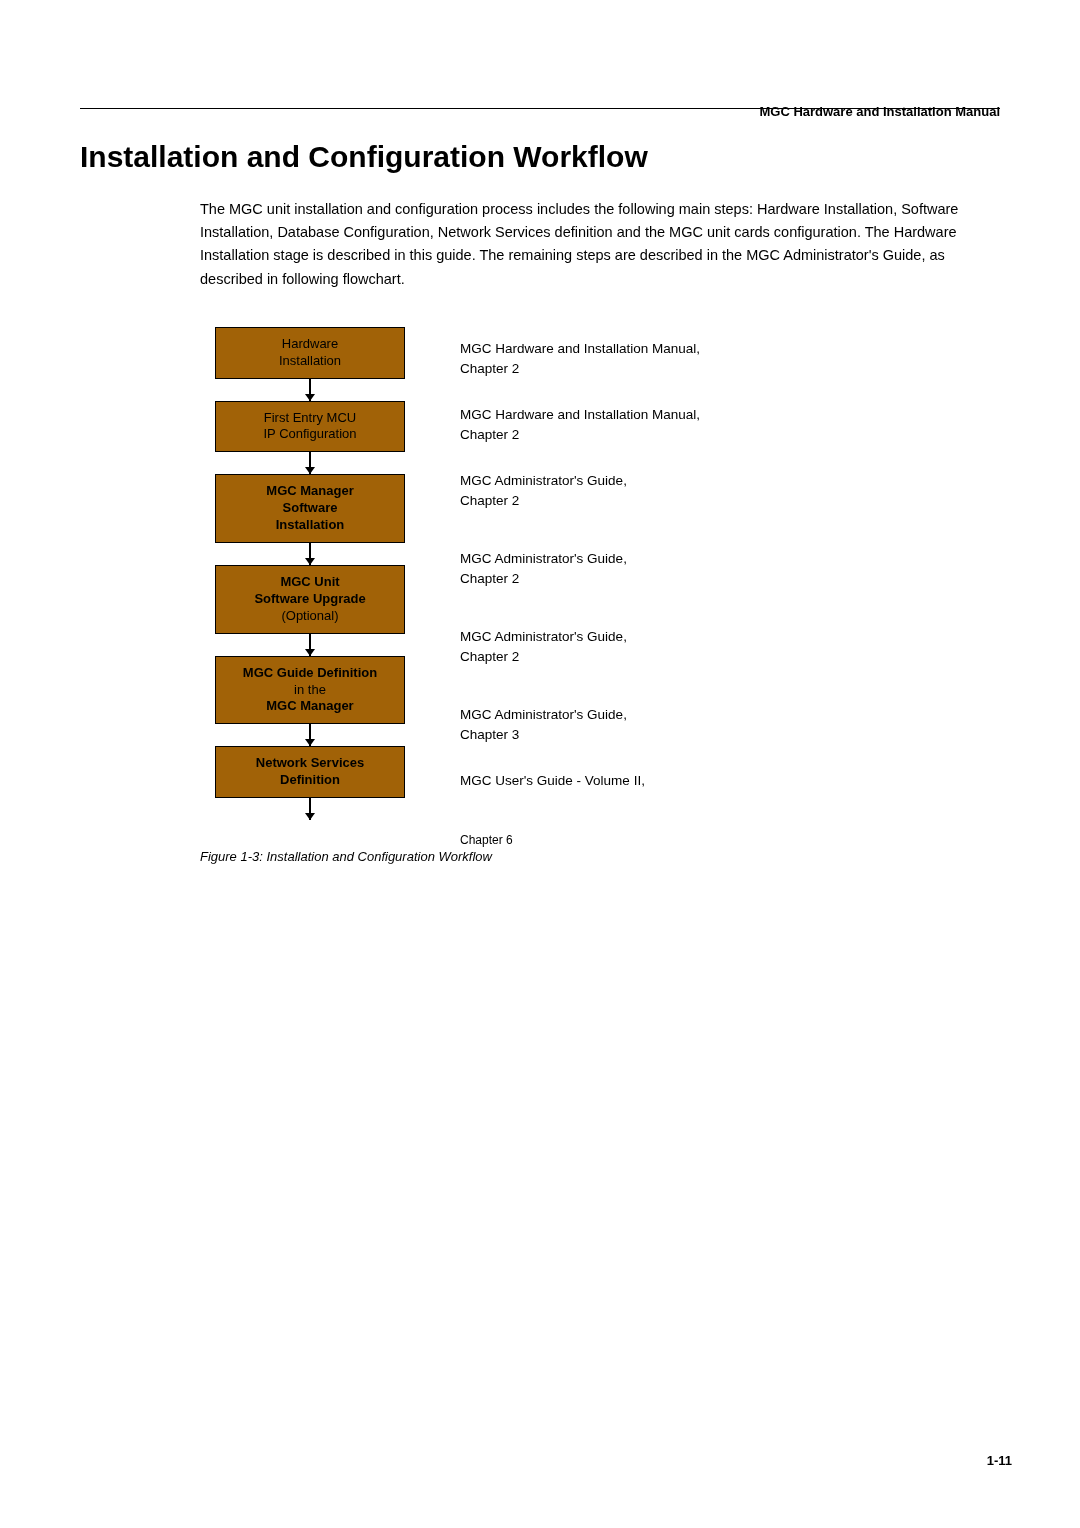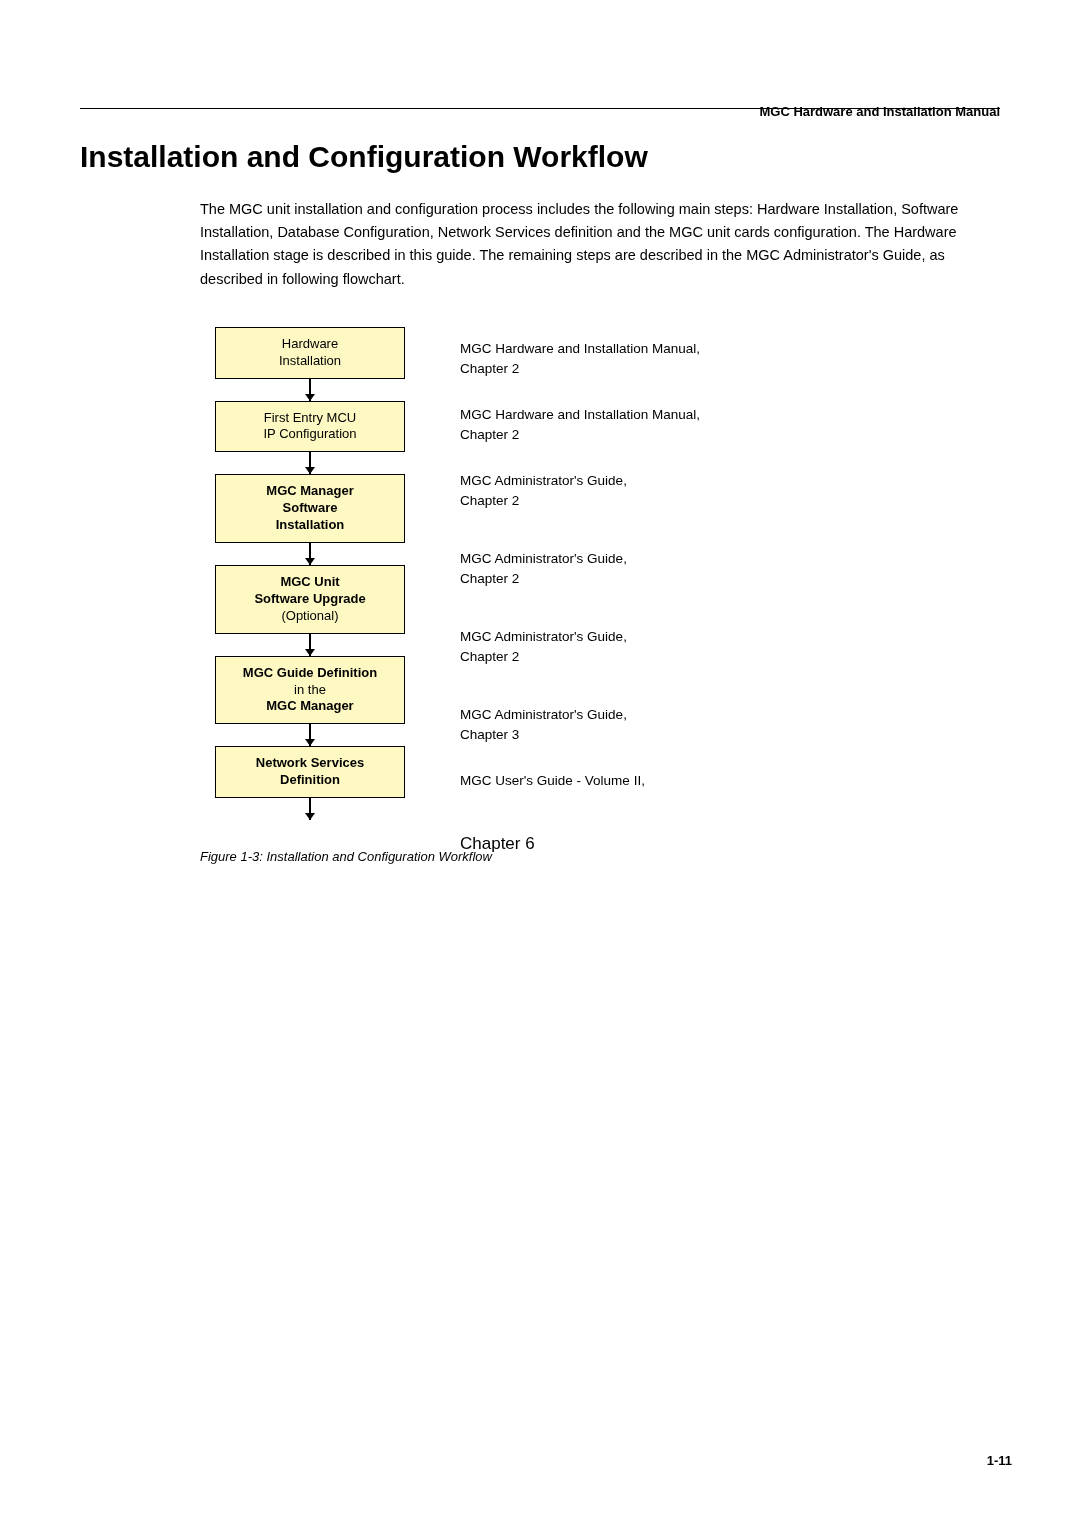--- a/index.html
+++ b/index.html
@@ -75,21 +75,21 @@
       padding: 8px 12px;
       text-align: center;
       font-size: 13px;
       font-family: Arial, Helvetica, sans-serif;
       width: 190px;
       min-height: 44px;
       display: flex;
       align-items: center;
       justify-content: center;
       line-height: 1.3;
-      background: #fef9c3;
+      background: #a16207;
     }
     .flow-box.bold-text {
       font-weight: bold;
     }
     .flow-arrow {
       width: 1.5px;
       height: 22px;
       background: #000;
       position: relative;
       display: flex;
@@ -196,21 +196,21 @@
           <span style="font-size:13.5px; font-family:Arial,Helvetica,sans-serif; line-height:1.5;">Chapter 2</span>
         </div>
 
         <div style="height:66px; display:flex; flex-direction:column; justify-content:flex-start; padding-top:6px;">
           <span style="font-size:13.5px; font-family:Arial,Helvetica,sans-serif; line-height:1.5;">MGC Administrator's Guide,</span>
           <span style="font-size:13.5px; font-family:Arial,Helvetica,sans-serif; line-height:1.5;">Chapter 3</span>
         </div>
 
         <div style="height:66px; display:flex; flex-direction:column; justify-content:flex-start; padding-top:6px;gap:40px;">
           <span style="font-size:13.5px; font-family:Arial,Helvetica,sans-serif; line-height:1.5;">MGC User's Guide - Volume II,</span>
-          <span style="font-size:17px; font-family:Arial,Helvetica,sans-serif; line-height:1.5;">Chapter 6</span>
+          <span style="font-size:12px; font-family:Arial,Helvetica,sans-serif; line-height:1.5;">Chapter 6</span>
         </div>
 
       </div>
     </div>
 
     <p class="figure-caption">Figure 1-3: Installation and Configuration Workflow</p>
   </div>
 
   <div class="page-number">1-11</div>
 </div>

